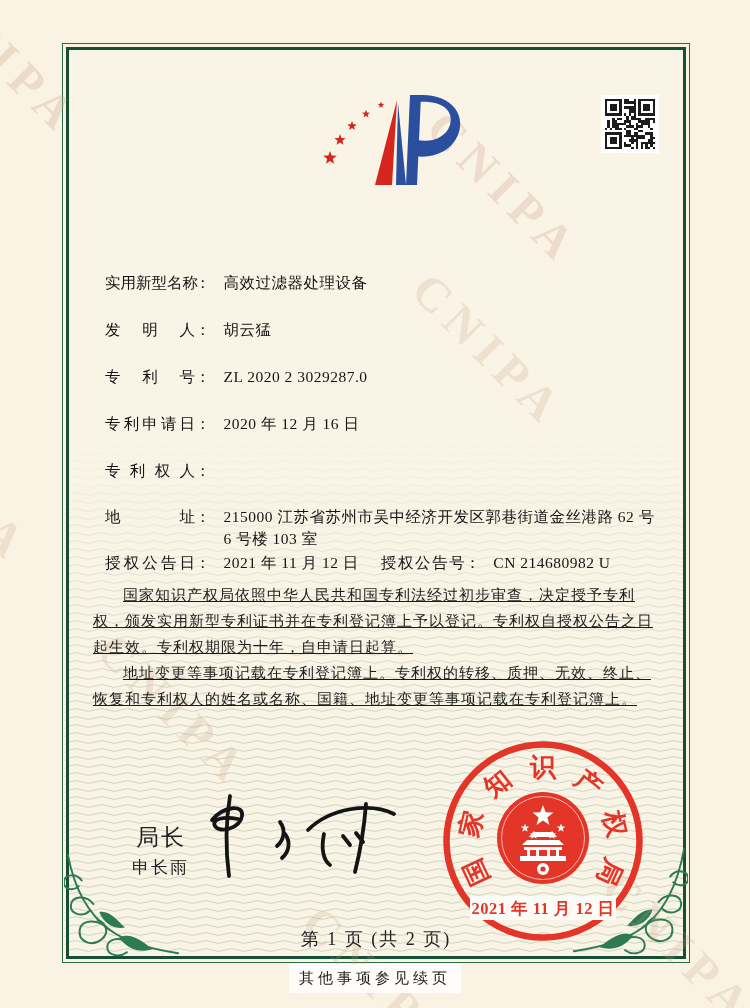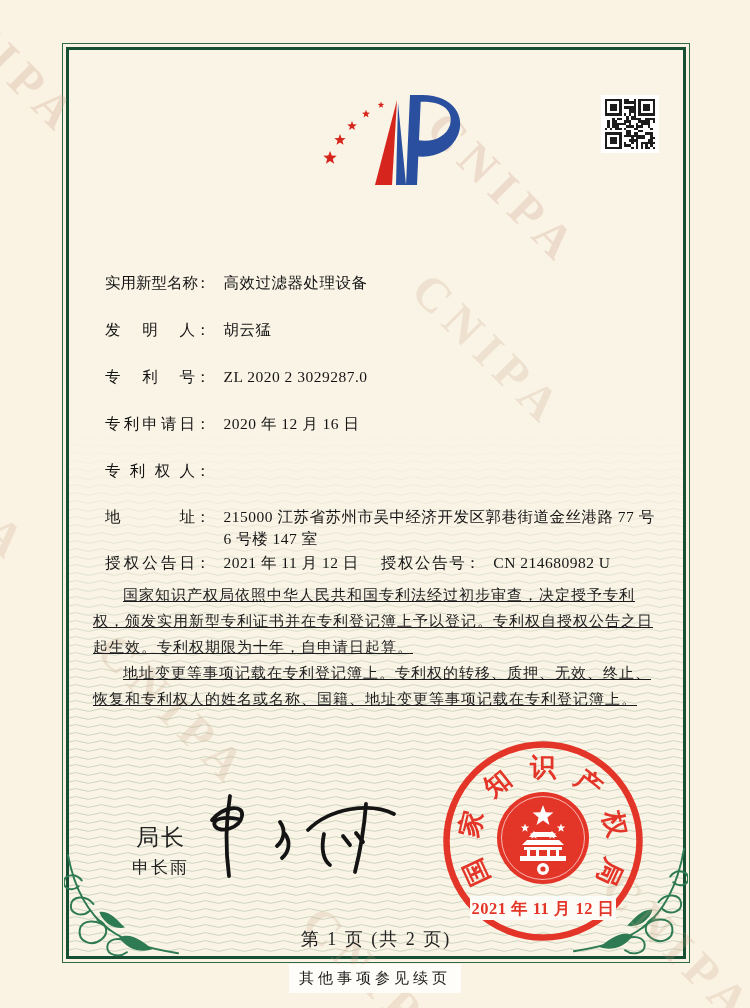--- a/index.html
+++ b/index.html
@@ -621,21 +621,21 @@
             <span>人</span>
           </div>
           <div class="f-colon">：</div>
         </div>
         <div class="field-row tight">
           <div class="f-label">
             <span>地</span>
             <span>址</span>
           </div>
           <div class="f-colon">：</div>
-          <div class="f-value">215000 江苏省苏州市吴中经济开发区郭巷街道金丝港路 77 号 6 号楼 147 室</div>
+          <div class="f-value">215000 江苏省苏州市吴中经济开发区郭巷街道金丝港路 62 号 6 号楼 103 室</div>
         </div>
         <div class="field-row">
           <div class="f-label">
             <span>授</span>
             <span>权</span>
             <span>公</span>
             <span>告</span>
             <span>日</span>
           </div>
           <div class="f-colon">：</div>

